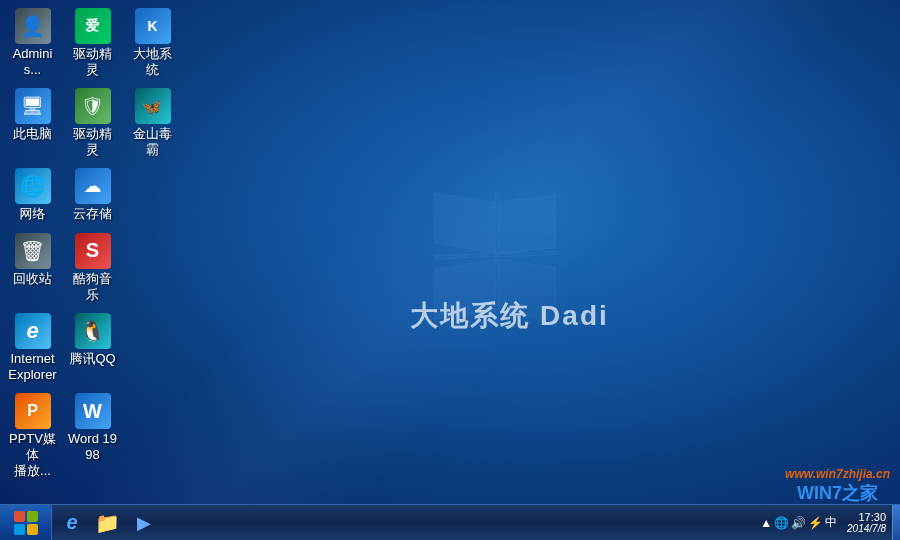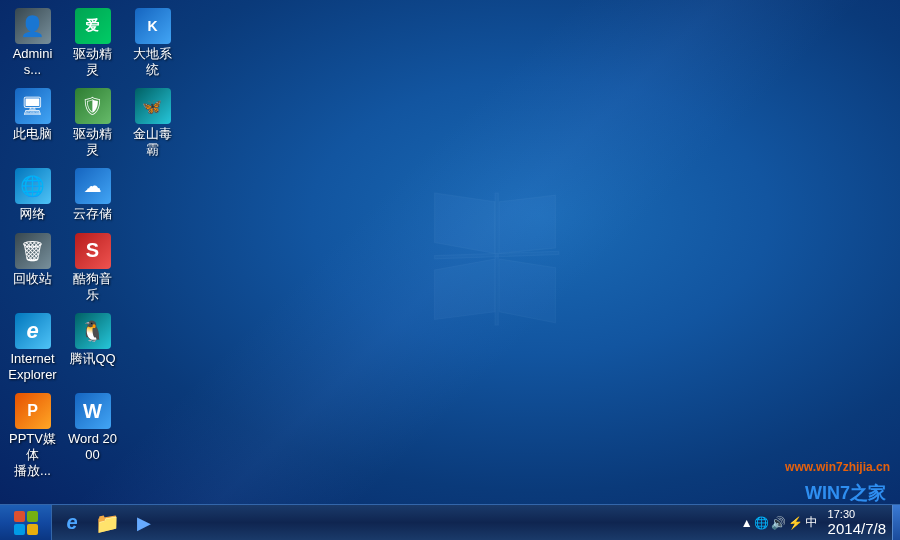--- a/index.html
+++ b/index.html
@@ -39,32 +39,33 @@
       transform: translateX(-20%);
       color: rgba(255,255,255,0.7);
       font-size: 28px;
       font-weight: bold;
       letter-spacing: 2px;
     }
 
     
     .website-watermark {
       position: absolute;
-      bottom: 66px;
+      bottom: 59px;
       right: 10px;
       color: #ff6600;
       font-size: 12px;
       font-weight: bold;
       opacity: 0.9;
+      font-style: italic;
     }
 
     .win7-badge {
       position: absolute;
       bottom: 35px;
-      right: 14px;
+      right: 22px;
       color: #3399ff;
       font-size: 18px;
       font-weight: bold;
       opacity: 0.9;
     }
 
     
     .desktop-icons {
       position: absolute;
       top: 5px;
@@ -159,25 +160,26 @@
       align-items: center;
       gap: 2px;
       font-size: 9px;
       color: white;
       padding: 0 4px;
     }
 
     .clock {
       color: white;
       font-size: 9px;
+      text-align: right;
       padding: 0 6px;
     }
 
     .clock .time { font-size: 11px; }
-    .clock .date { font-size: 15px; }
+    .clock .date { font-size: 10px; font-style: italic; }
 
     
     .icon-blue { background: linear-gradient(135deg, #1565c0, #42a5f5); }
     .icon-green { background: linear-gradient(135deg, #2e7d32, #66bb6a); }
     .icon-orange { background: linear-gradient(135deg, #e65100, #ffa726); }
     .icon-red { background: linear-gradient(135deg, #b71c1c, #ef5350); }
     .icon-cyan { background: linear-gradient(135deg, #006064, #26c6da); }
     .icon-gray { background: linear-gradient(135deg, #37474f, #78909c); }
     .icon-light-blue { background: linear-gradient(135deg, #0277bd, #4fc3f7); }
 
@@ -230,20 +232,23 @@
 
         <path d="M104,100 L155,108 L155,158 L104,148 Z" fill="rgba(140,195,255,0.3)"></path>
 
         <rect x="100" y="40" width="3" height="120" fill="rgba(180,220,255,0.2)"></rect>
 
         <rect x="45" y="95" width="113" height="3" fill="rgba(180,220,255,0.2)" transform="rotate(-2, 100, 96)"></rect>
       </g>
     </svg>
   </div>
 
+  <div class="dadi-text">
+    <span>大地系统 Dadi</span>
+  </div>
 
   <div class="website-watermark">
     <span>www.win7zhijia.cn</span>
   </div>
   <div class="win7-badge">
     <span>WIN7之家</span>
   </div>
 
   <div class="desktop-icons">
 
@@ -339,21 +344,21 @@
       <div class="desktop-icon">
         <div class="icon-img icon-orange">
           <span style="color:white;font-size:16px;font-weight:bold;">P</span>
         </div>
         <span class="icon-label">PPTV媒体<br>播放...</span>
       </div>
       <div class="desktop-icon">
         <div class="icon-img icon-blue">
           <span style="color:white;font-size:20px;font-weight:bold;">W</span>
         </div>
-        <span class="icon-label">Word 2000</span>
+        <span class="icon-label">Word 1998</span>
       </div>
     </div>
 
   </div>
 
   <div class="taskbar">
 
     <div class="start-button">
       <svg width="28" height="28" viewBox="0 0 28 28" xmlns="http://www.w3.org/2000/svg">
         <g>

